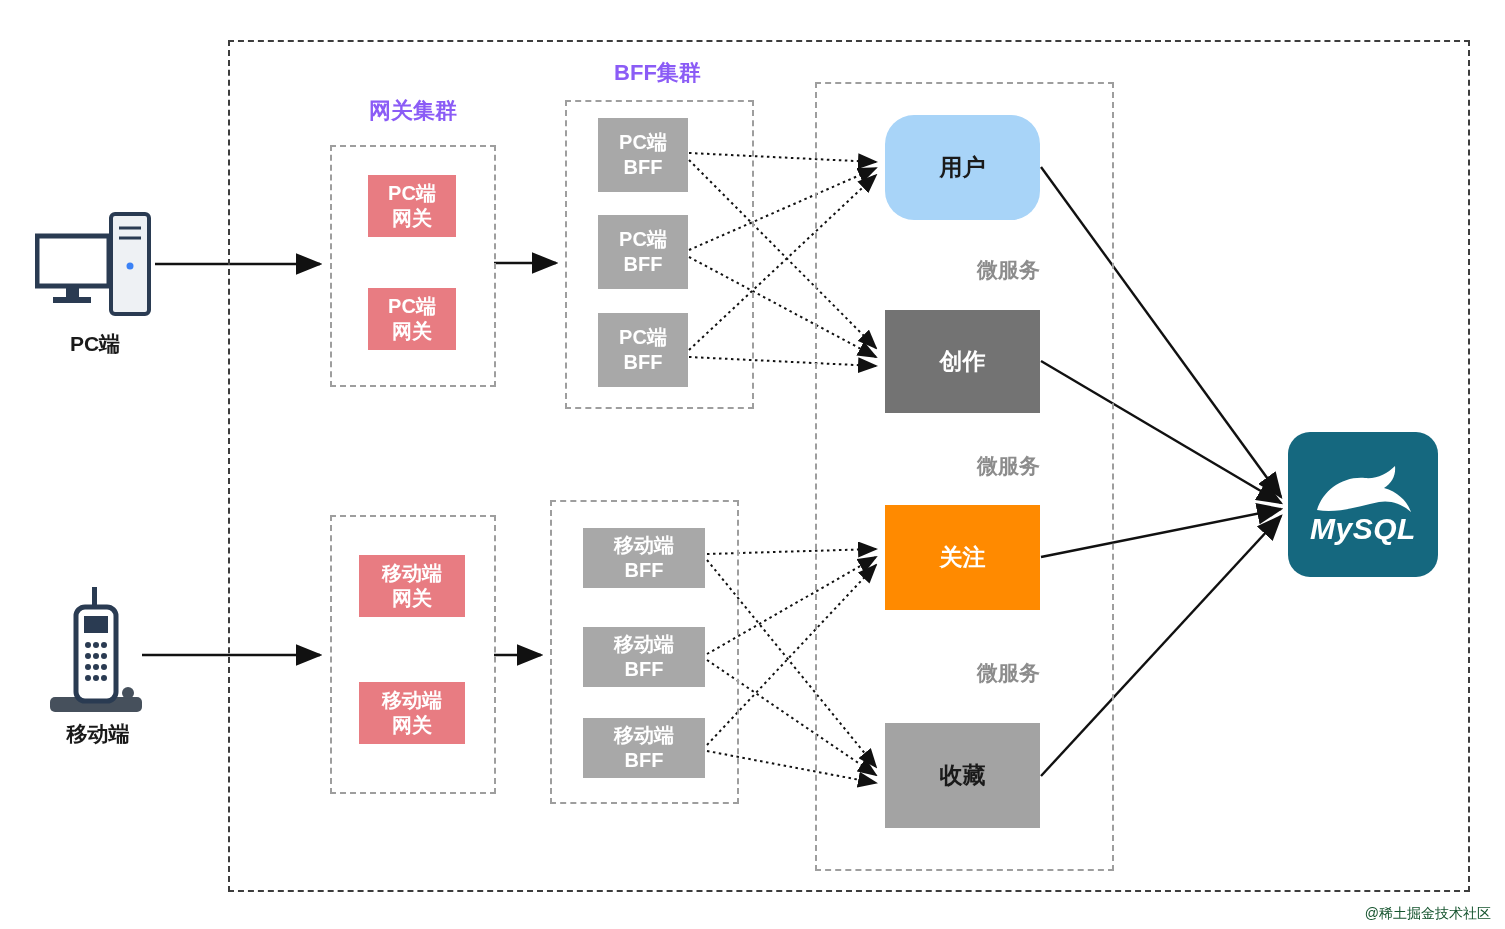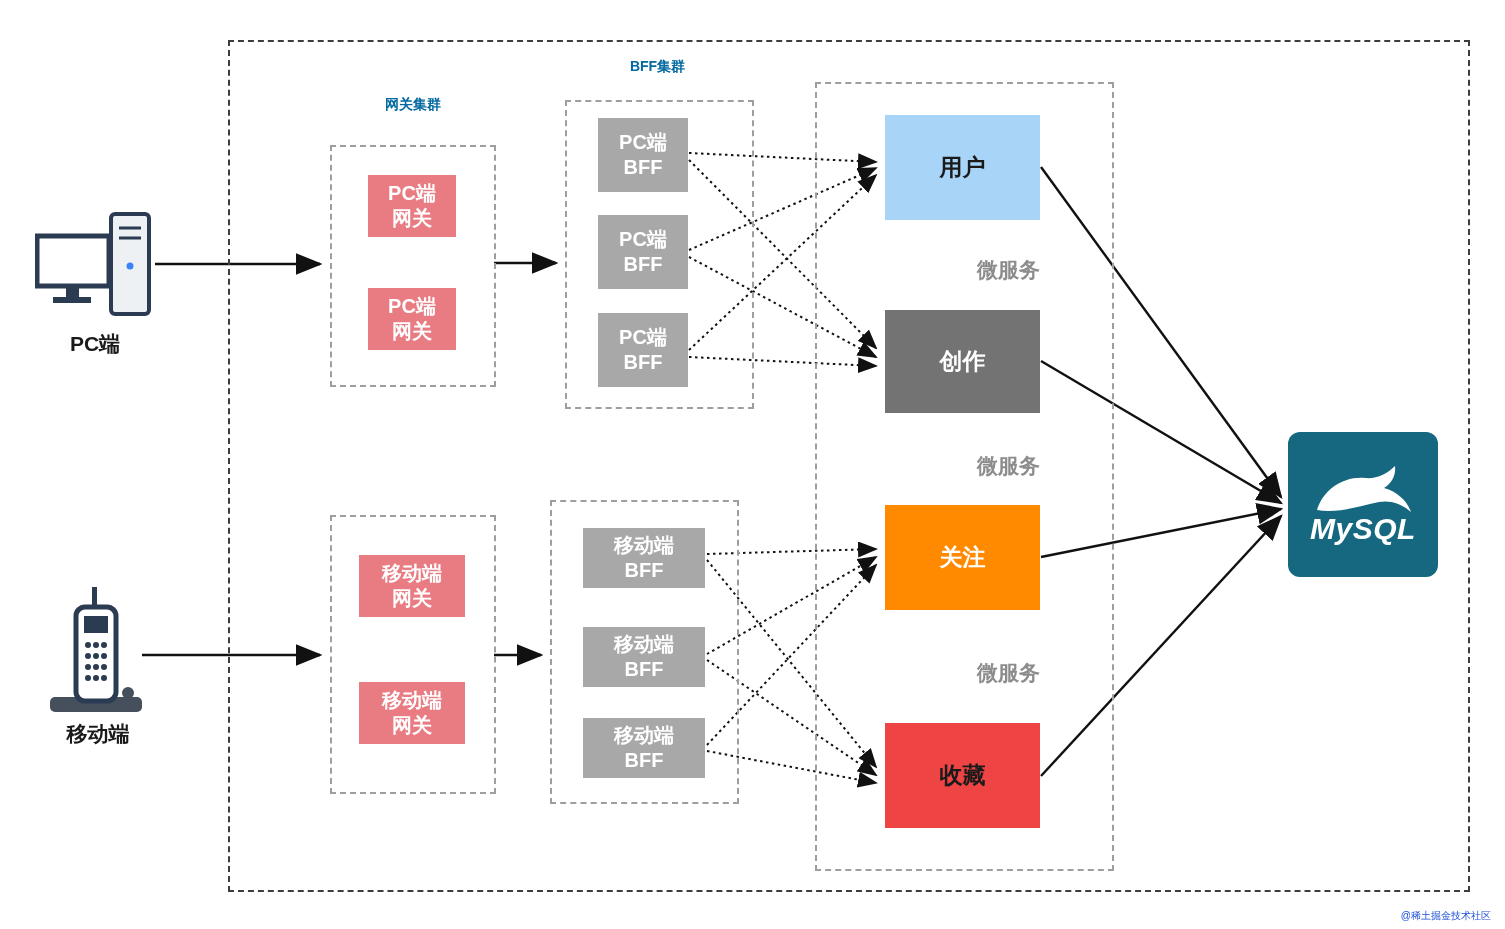--- a/index.html
+++ b/index.html
@@ -2,44 +2,44 @@
 <html><head>
 <meta charset="utf-8">
 <style>
   html,body{margin:0;padding:0;background:#ffffff;font-family:"Liberation Sans","DejaVu Sans",sans-serif;}
   .canvas{position:relative;width:1505px;height:929px;background:#ffffff;overflow:hidden;}
   .arrows{position:absolute;left:0;top:0;width:1505px;height:929px;pointer-events:none;}
 
   .dashed-box{position:absolute;border:2px dashed #9e9e9e;background:transparent;}
   .outer-border{position:absolute;left:228px;top:40px;width:1238px;height:848px;border:2px dashed #3d3d3d;}
 
-  .cluster-title{position:absolute;font-size:14px;font-weight:bold;color:#0369a1;text-align:center;white-space:nowrap;}
+  .cluster-title{position:absolute;font-size:22px;font-weight:bold;color:#8b5cf6;text-align:center;white-space:nowrap;}
 
   .node{position:absolute;display:flex;align-items:center;justify-content:center;text-align:center;
         font-weight:bold;line-height:1.25;white-space:pre-line;}
   .gw-node{background:#e87c82;color:#ffffff;font-size:20px;}
   .bff-node{background:#a8a8a8;color:#ffffff;font-size:20px;}
 
   .svc-node{position:absolute;display:flex;align-items:center;justify-content:center;
             font-size:23px;font-weight:bold;}
   .svc-0{background:#a8d4f8;color:#1a1a1a;}
   .svc-1{background:#737373;color:#ffffff;}
   .svc-2{background:#ff8a00;color:#ffffff;text-align:center;}
-  .svc-3{background:#ef4444;color:#1a1a1a;}
+  .svc-3{background:#a3a3a3;color:#1a1a1a;}
 
   .micro-label{position:absolute;text-align:right;font-size:21px;font-weight:bold;color:#8c8c8c;}
 
   .client-label{position:absolute;text-align:center;font-size:21px;font-weight:bold;color:#1a1a1a;}
   .client-icon{position:absolute;}
 
-  .mysql-box{position:absolute;left:1288px;top:432px;width:150px;height:145px;border-radius:12px;
+  .mysql-box{position:absolute;left:1288px;top:432px;width:150px;height:145px;border-radius:22px;
              background:#15687f;display:flex;flex-direction:column;align-items:center;justify-content:center;}
   .mysql-text{color:#ffffff;font-size:30px;font-weight:bold;font-style:italic;letter-spacing:.5px;margin-top:-4px;}
 
-  .watermark{position:absolute;right:14px;bottom:6px;font-size:10px;color:#1d4ed8;}
+  .watermark{position:absolute;right:14px;bottom:6px;font-size:14px;color:#14532d;}
 </style>
 </head>
 <body>
 
 <div class="canvas">
 
   <svg class="arrows" viewBox="0 0 1505 929">
     <defs>
       <marker id="ah" markerWidth="11" markerHeight="9" refX="10" refY="4.5" orient="auto">
         <path d="M0,0 L11,4.5 L0,9 z" fill="#111"></path>
@@ -139,21 +139,21 @@
   <div class="dashed-box" style="left:550px;top:500px;width:185px;height:300px;"></div>
   <div class="node bff-node" style="left:583px;top:528px;width:122px;height:60px;">移动端
 BFF</div>
   <div class="node bff-node" style="left:583px;top:627px;width:122px;height:60px;">移动端
 BFF</div>
   <div class="node bff-node" style="left:583px;top:718px;width:122px;height:60px;">移动端
 BFF</div>
 
   <div class="dashed-box" style="left:815px;top:82px;width:295px;height:785px;"></div>
 
-  <div class="svc-node svc-0" style="left:885px;top:115px;width:155px;height:105px;">用户</div>
+  <div class="svc-node svc-0" style="left:885px;top:115px;width:155px;height:105px;border-radius:29px;">用户</div>
   <div class="micro-label" style="left:885px;top:256px;width:155px;">微服务</div>
 
   <div class="svc-node svc-1" style="left:885px;top:310px;width:155px;height:103px;">创作</div>
   <div class="micro-label" style="left:885px;top:452px;width:155px;">微服务</div>
 
   <div class="svc-node svc-2" style="left:885px;top:505px;width:155px;height:105px;">关注</div>
   <div class="micro-label" style="left:885px;top:659px;width:155px;">微服务</div>
 
   <div class="svc-node svc-3" style="left:885px;top:723px;width:155px;height:105px;">收藏</div>
 

